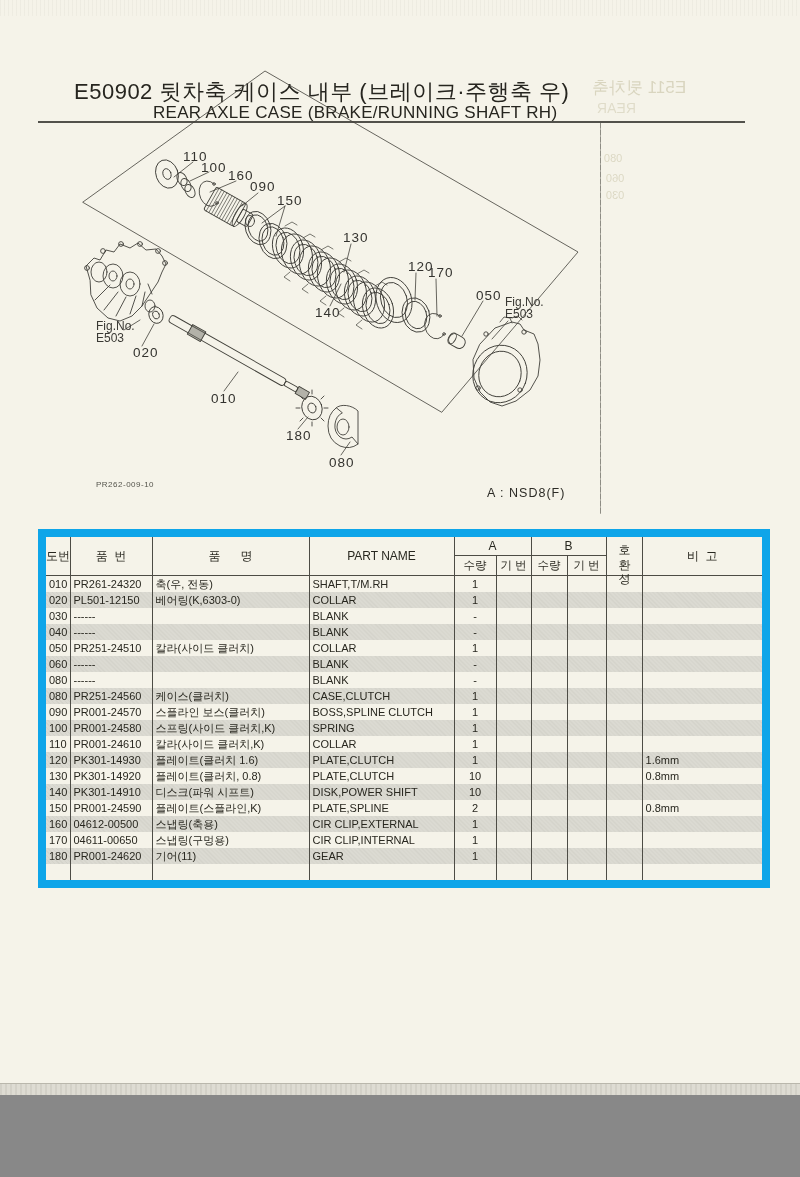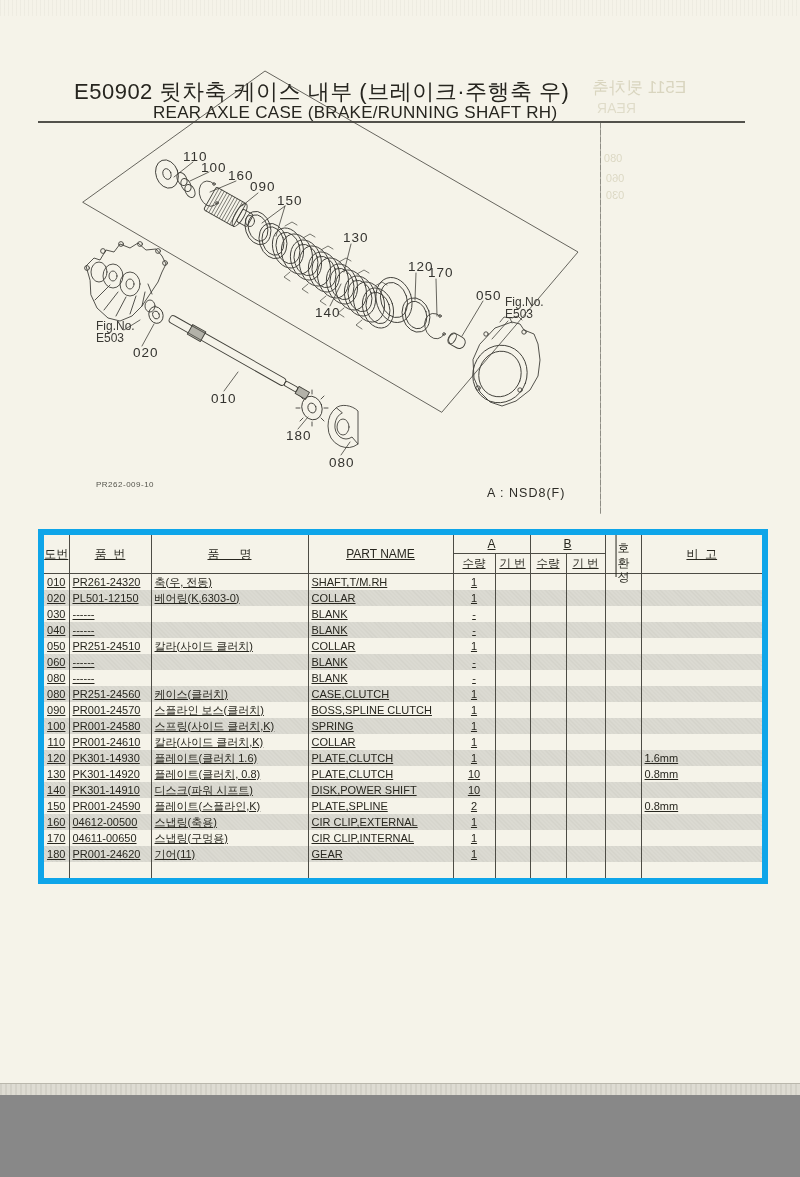--- a/index.html
+++ b/index.html
@@ -31,21 +31,21 @@
 
   
   .series-note{position:absolute;left:487px;top:486px;font-size:12.5px;letter-spacing:1px;color:#2c2b26;}
   table.parts{position:absolute;left:38px;top:529px;width:724px;border-collapse:collapse;table-layout:fixed;
         font-size:11px;color:#28271f;}
   table.parts th{border:1px solid #4d4c45;font-weight:normal;font-size:12px;padding:0;white-space:pre;}
   table.parts thead tr.h1 th{height:18px;}
   table.parts thead tr.h2 th{height:19px;font-size:11.5px;}
   table.parts td{border-left:1px solid #4d4c45;border-right:1px solid #4d4c45;
         padding:0 3px;height:16px;white-space:nowrap;overflow:hidden;}
-  table.parts{border:6px solid #0ea5e9;text-decoration:underline;}
+  table.parts{border:8px solid #0ea5e9;}
   table.parts tbody tr.shaded td{background:#dbdad2;
         background-image:repeating-linear-gradient(45deg,rgba(60,60,50,.045) 0 1px,transparent 1px 3px);}
   td.c-fig{text-align:center;padding:0 2px;}
   td.c-pn,td.c-ko,td.c-en,td.c-rm{text-align:left;}
   td.c-q{text-align:center;}
   th.vert{writing-mode:vertical-rl;text-orientation:upright;font-size:10.5px;letter-spacing:2px;padding:2px 0;}
   tfoot td{height:198px;}
 
   .legend{position:absolute;left:38px;top:1061px;width:724px;display:flex;justify-content:center;gap:27px;
         font-size:11.5px;color:#2c2b24;white-space:nowrap;}

